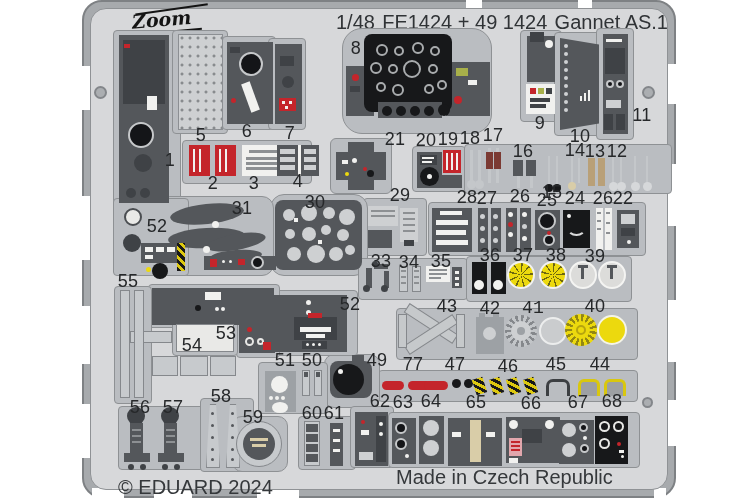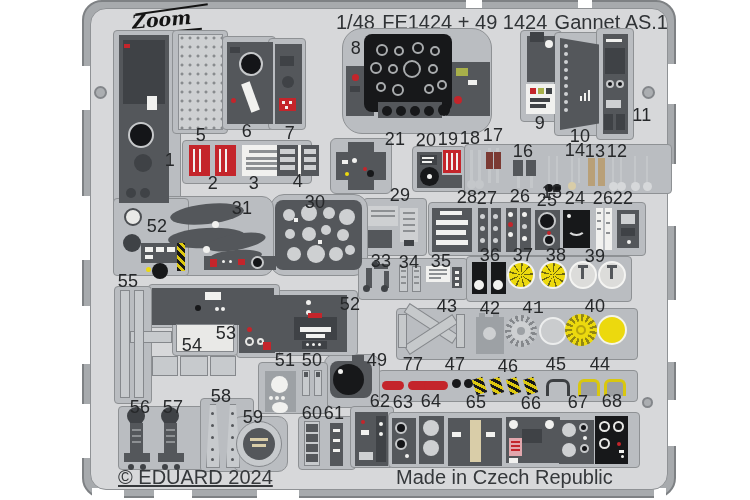--- a/index.html
+++ b/index.html
@@ -18,21 +18,21 @@
   .brand{position:absolute;left:116px;top:8px;display:flex;align-items:flex-start;}
   .eduard{font-family:"Liberation Serif",serif;font-weight:700;font-size:27px;line-height:24px;
     color:#0c0c0c;letter-spacing:.5px;}
   .zoomlogo{position:relative;display:inline-block;font-family:"DejaVu Serif",serif;font-style:italic;
     font-weight:700;font-size:19px;color:#141414;transform:rotate(-5deg);margin-left:12px;top:0;
     padding:0 10px 1px 4px;border-bottom:2px solid #141414;}
   .zoomlogo::before{content:"";position:absolute;top:1px;left:8px;right:-8px;height:2px;
     background:#141414;transform:rotate(-3deg);}
   .title{position:absolute;left:336px;top:11px;width:332px;display:flex;justify-content:space-between;
     font-size:20px;font-weight:400;color:#303336;white-space:nowrap;}
-  .foot-l{position:absolute;left:118px;top:466px;font-size:20px;color:#35383b;text-decoration:underline;}
+  .foot-l{position:absolute;left:118px;top:476px;font-size:20px;color:#35383b;}
   .foot-r{position:absolute;left:396px;top:466px;font-size:20px;color:#35383b;}
   .k-c,.k-e{border-radius:50%;}
   .k-rr{border-radius:8px;}
   .k-pill{border-radius:5px;}
   .k-bd{border:1px solid #85888c;}
   .k-g{background:#141518;border:2px solid #c6c8ca;border-radius:50%;}
   .k-g2{border:2px solid #a9acae;border-radius:50%;}
   .k-wr{border:2px solid #e8e8e6;border-radius:50%;}
   .k-gw{background:#e9e9e7;border:2px solid #4a4d51;border-radius:50%;}
   .k-star{border-radius:50%;border:2px solid #f2f2f0;

